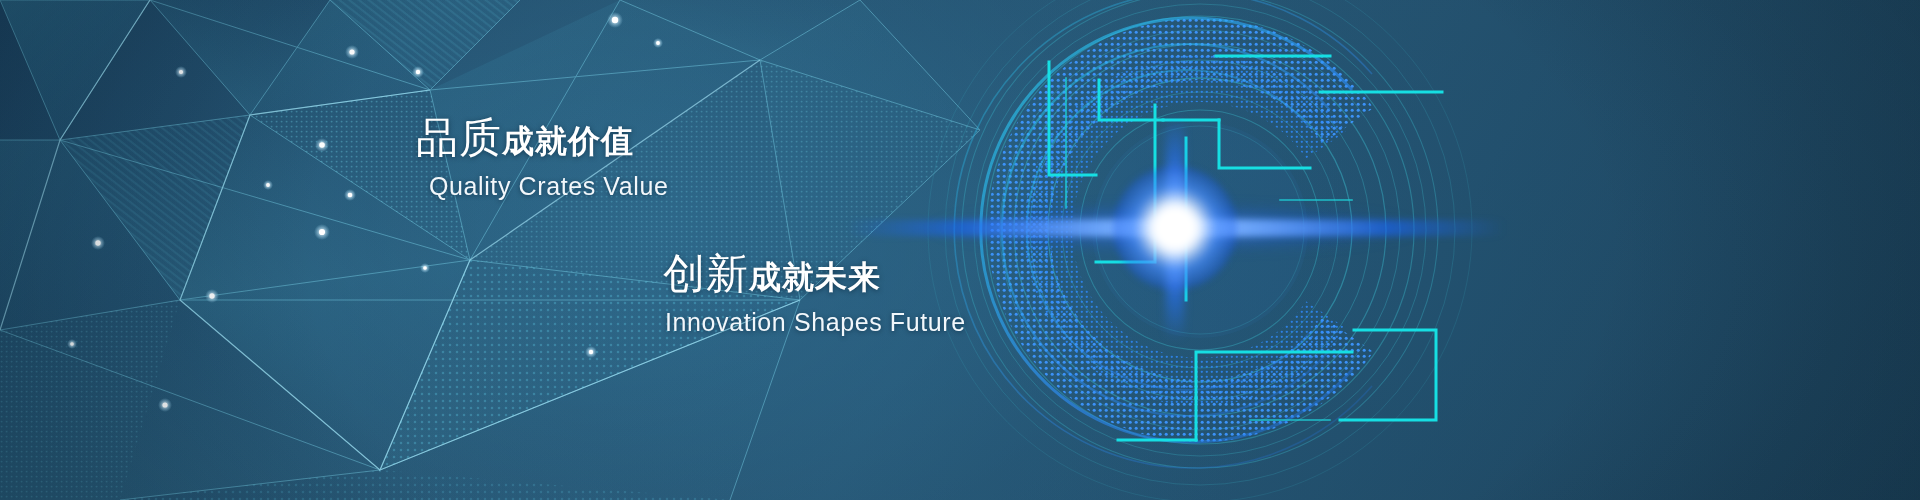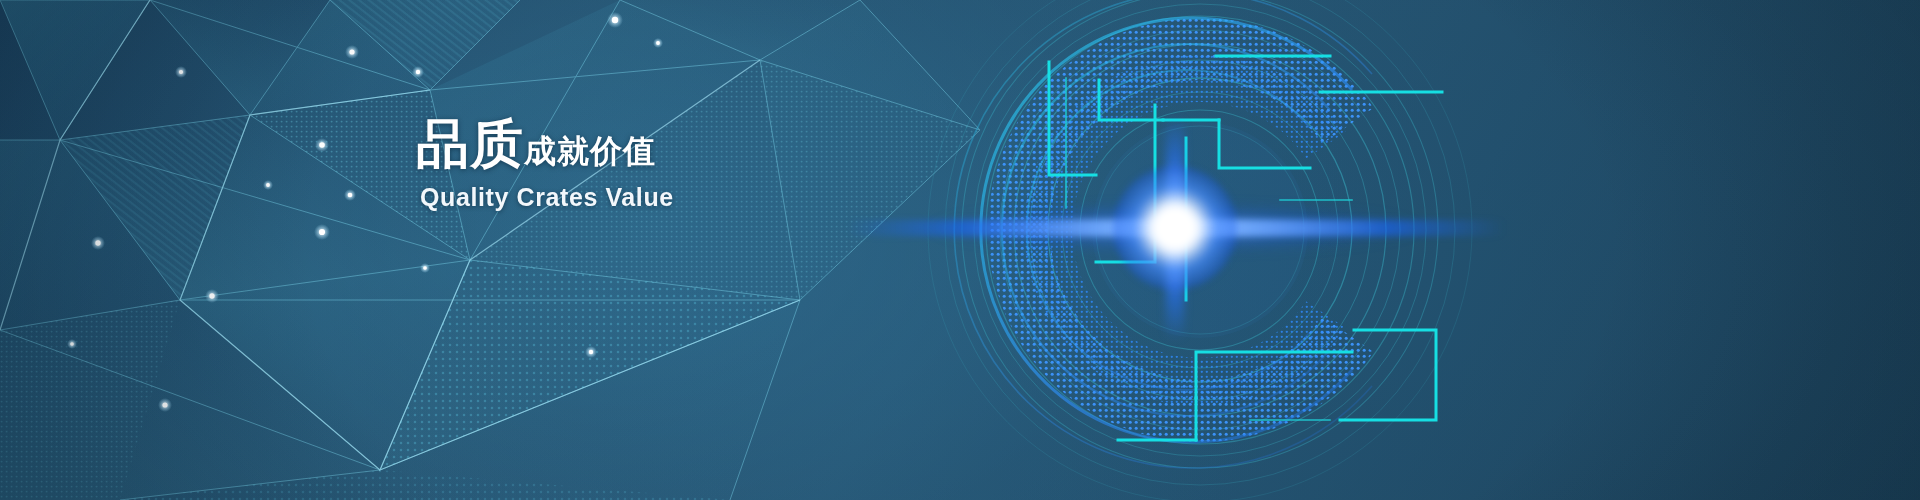--- a/index.html
+++ b/index.html
@@ -85,43 +85,43 @@
     width: 46px; height: 46px;
     border-radius: 50%;
     background: #ffffff;
     filter: blur(7px);
   }
 
   
   .text-block { position: absolute; }
   .cn-line { white-space: nowrap; line-height: 1; }
   .cn-major {
-    font-size: 53px;
-    font-weight: 700;
+    font-size: 42px;
+    font-weight: 400;
     color: #ffffff;
     letter-spacing: 1px;
     text-shadow: 0 1px 5px rgba(4,26,44,0.55);
   }
   .cn-minor {
     font-size: 32px;
     font-weight: 700;
     color: #ffffff;
     letter-spacing: 1px;
     text-shadow: 0 1px 5px rgba(4,26,44,0.55);
   }
   .en-line {
     font-size: 25px;
     font-weight: 400;
     color: #f2f7fb;
     letter-spacing: 0.6px;
     white-space: nowrap;
     text-shadow: 0 1px 4px rgba(4,26,44,0.5);
   }
   #block-quality { left: 416px; top: 117px; }
-  #block-quality .en-line { margin-top: 13px; margin-left: 4px; font-weight: bold; }
+  #block-quality .en-line { margin-top: 13px; margin-left: 13px; }
   #block-innovation { left: 663px; top: 253px; }
   #block-innovation .en-line { margin-top: 13px; margin-left: 2px; }
 </style>
 </head>
 <body>
 
 <div id="banner">
 
   <div class="layer">
     <svg viewBox="0 0 1920 500" xmlns="http://www.w3.org/2000/svg">
@@ -338,14 +338,20 @@
 
   <div class="vignette"></div>
 
   <div class="text-block" id="block-quality">
     <div class="cn-line">
       <span class="cn-major">品质</span><span class="cn-minor">成就价值</span>
     </div>
     <div class="en-line">Quality Crates Value</div>
   </div>
 
+  <div class="text-block" id="block-innovation">
+    <div class="cn-line">
+      <span class="cn-major">创新</span><span class="cn-minor">成就未来</span>
+    </div>
+    <div class="en-line">Innovation Shapes Future</div>
+  </div>
 
 </div>
 
 </body></html>

